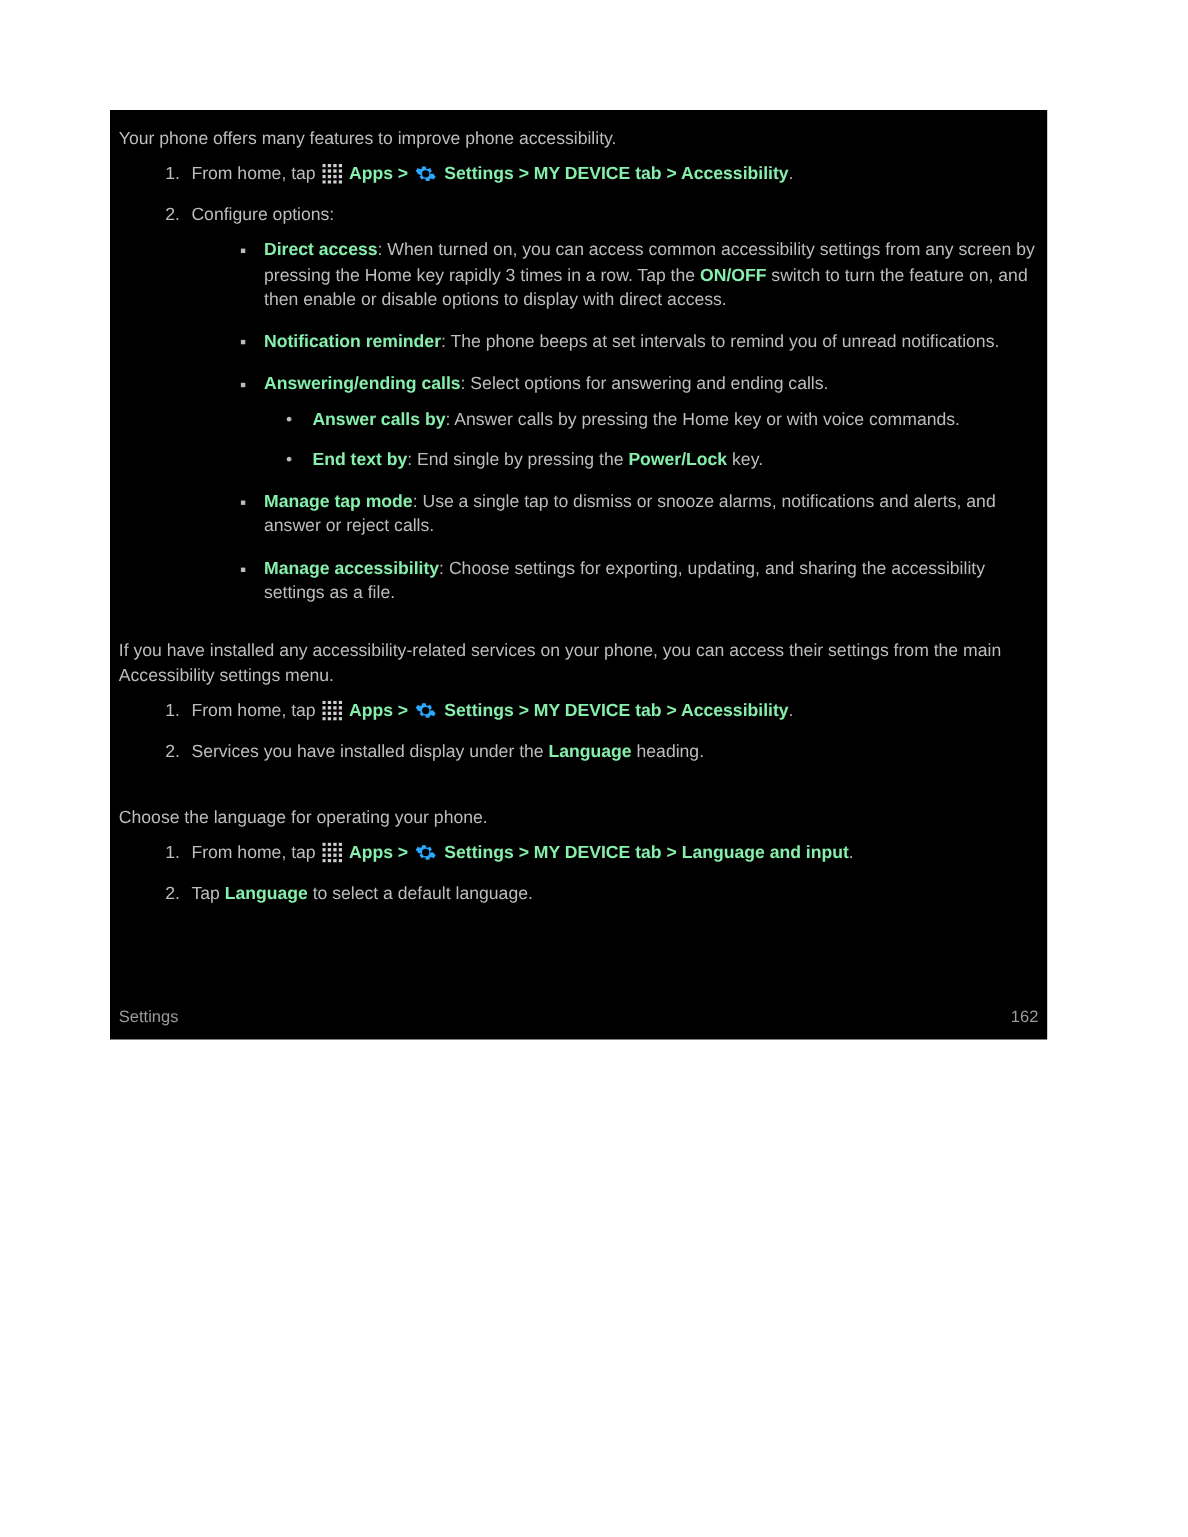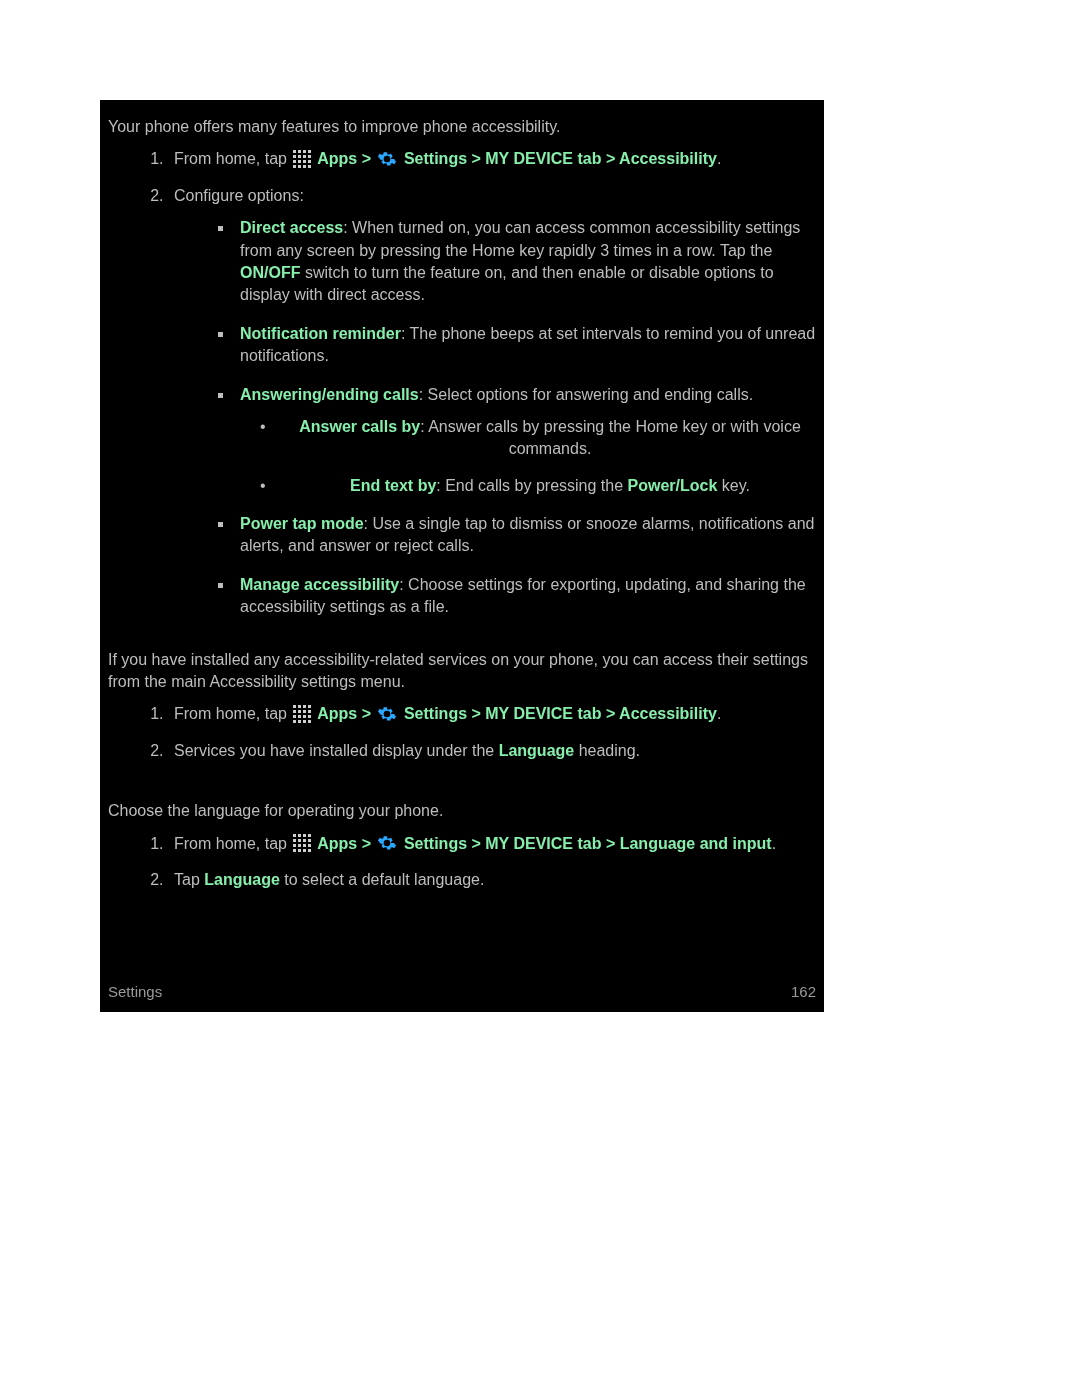--- a/index.html
+++ b/index.html
@@ -7,21 +7,21 @@
     padding: 0;
     background: #fff;
     width: 1080px;
   }
   .page {
     background: #000;
     color: #bdbdbd;
     margin: 100px 100px 100px 100px;
     padding: 10px 0 10px 0;
     box-sizing: border-box;
-    width: 724px;
+    width: 852px;
     font-family: Arial, Helvetica, sans-serif;
     font-size: 16px;
     line-height: 1.4;
   }
   .content {
     padding: 0 8px;
   }
   p { margin: 6px 0 10px 0; }
   ol.numlist {
     list-style: decimal;
@@ -42,21 +42,20 @@
     padding-left: 6px;
     color: #bdbdbd;
   }
   ul.sq > li::marker {
     color: #bdbdbd;
   }
   ul.dot {
     list-style: none;
     margin: 10px 0 10px 20px;
     padding: 0;
-    text-align: center;
   }
   ul.dot > li {
     position: relative;
     padding-left: 24px;
     margin-bottom: 14px;
   }
   ul.dot > li::before {
     content: "•";
     position: absolute;
     left: 0;
@@ -141,26 +140,26 @@
           <li>
             <span class="b">Notification reminder</span><span>: The phone beeps at set intervals to remind you of unread notifications.</span>
           </li>
           <li>
             <span class="b">Answering/ending calls</span><span>: Select options for answering and ending calls.</span>
             <ul class="dot">
               <li>
                 <span class="b">Answer calls by</span><span>: Answer calls by pressing the Home key or with voice commands.</span>
               </li>
               <li>
-                <span class="b">End text by</span><span>: End calls by pressing the </span><span class="b">Power/Lock</span><span> key.</span>
+                <span class="b">End text by</span><span>: End single by pressing the </span><span class="b">Power/Lock</span><span> key.</span>
               </li>
             </ul>
           </li>
           <li>
-            <span class="b">Power tap mode</span><span>: Use a single tap to dismiss or snooze alarms, notifications and alerts, and answer or reject calls.</span>
+            <span class="b">Manage tap mode</span><span>: Use a single tap to dismiss or snooze alarms, notifications and alerts, and answer or reject calls.</span>
           </li>
           <li>
             <span class="b">Manage accessibility</span><span>: Choose settings for exporting, updating, and sharing the accessibility settings as a file.</span>
           </li>
         </ul>
       </li>
     </ol>
 
     <p style="margin-top:30px">If you have installed any accessibility-related services on your phone, you can access their settings from the main Accessibility settings menu.</p>
 

